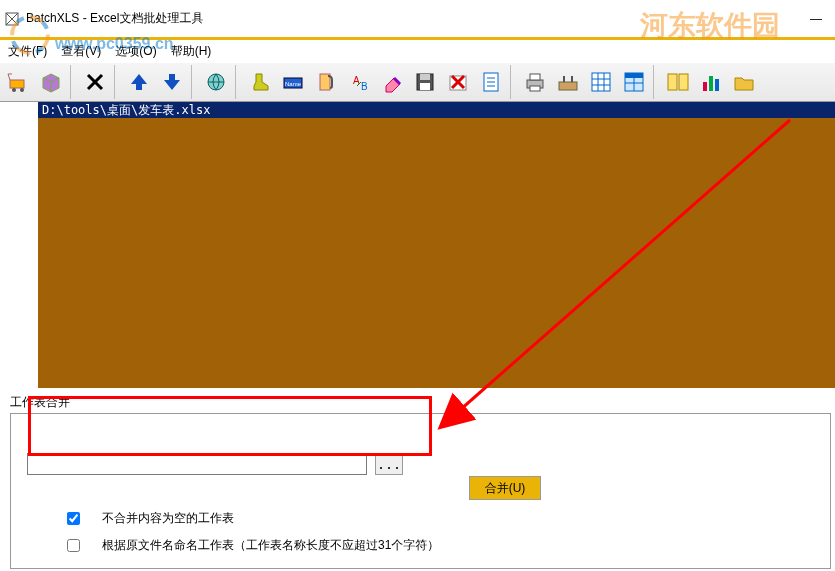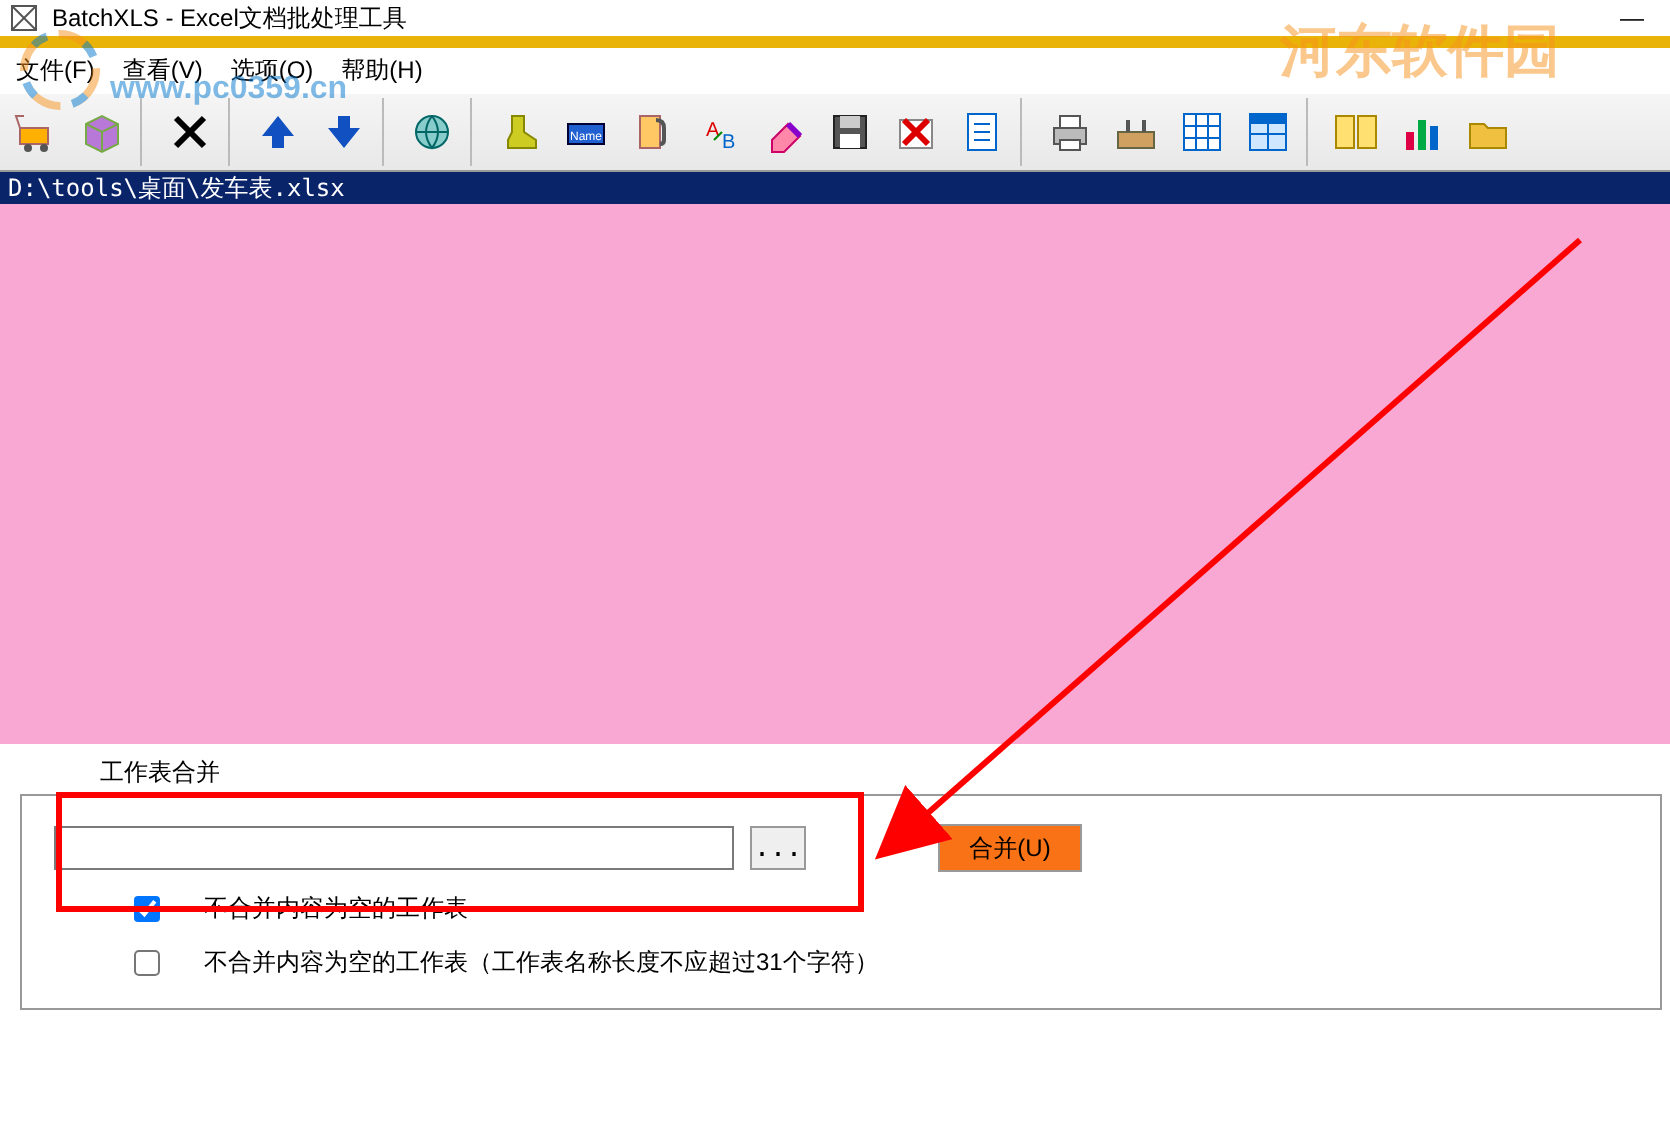--- a/index.html
+++ b/index.html
@@ -1,35 +1,35 @@
 <!DOCTYPE html>
 <html><head>
 <meta charset="utf-8">
 <style>
 * { margin: 0; padding: 0; box-sizing: border-box; }
 body { font-family: "Microsoft YaHei", SimSun, Arial, sans-serif; font-size: 12px; background: #fff; width: 835px; height: 571px; overflow: hidden; position: relative; }
-.titlebar { height: 24px; display: flex; align-items: center; padding: 0 4px; border-bottom: 6px solid #eab308; }
+.titlebar { height: 40px; display: flex; align-items: center; padding: 0 4px; border-bottom: 3px solid #eab308; }
 .titlebar .app-icon { width: 16px; height: 16px; margin-right: 6px; display: inline-flex; align-items: center; justify-content: center; }
 .title-text { flex: 1; font-size: 12px; color: #000; }
 .win-controls { display: flex; gap: 2px; }
 .win-btn { width: 30px; height: 20px; display: inline-flex; align-items: center; justify-content: center; cursor: pointer; }
 .menubar { height: 22px; display: flex; align-items: center; padding: 0 4px; gap: 6px; text-align: center; }
 .menu-item { padding: 2px 4px; cursor: pointer; font-size: 12px; }
 .toolbar { height: 40px; background: linear-gradient(#f5f5f5, #e8e8e8); border-top: 1px solid #fff; border-bottom: 1px solid #999; display: flex; align-items: center; padding: 2px; gap: 1px; overflow: hidden; }
 .tool-btn { width: 32px; height: 34px; border: 1px solid transparent; display: inline-flex; align-items: center; justify-content: center; cursor: pointer; }
 .tool-sep { width: 6px; height: 34px; border-left: 1px solid #bbb; margin: 0 2px; }
-.file-list { height: 286px; overflow: auto; background: #f9a8d4; }
+.file-list { height: 286px; overflow: auto; background: #a16207; margin-left: 38px; }
 .file-row { height: 16px; line-height: 16px; padding-left: 4px; font-family: SimSun, monospace; font-size: 12px; white-space: nowrap; }
 .file-row.selected { background: #0a246a; color: #fff; }
-.panel-label { padding: 6px 10px 2px; font-size: 12px; margin-left: 40px; }
+.panel-label { padding: 6px 10px 2px; font-size: 12px; }
 .merge-panel { border: 1px solid #999; margin: 0 4px 0 10px; padding: 8px 16px 14px 16px; position: relative; }
 .merge-row { display: flex; align-items: center; gap: 8px; margin-top: 6px; }
 .text-input { width: 340px; height: 22px; border: 1px solid #7a7a7a; padding: 0 4px; font-family: SimSun, monospace; }
 .browse-btn { width: 28px; height: 22px; border: 1px solid #999; background: #efefef; cursor: pointer; font-family: monospace; }
-.action-btn { width: 72px; height: 24px; border: 1px solid #999; background: #f97316; cursor: pointer; font-size: 12px; }
+.action-btn { width: 72px; height: 24px; border: 1px solid #999; background: #eab308; cursor: pointer; font-size: 12px; margin-top: 48px; }
 .chk-row { display: flex; align-items: center; gap: 22px; margin-top: 10px; padding-left: 40px; font-size: 12px; }
 .chk { width: 13px; height: 13px; }
 .annot-box { position: absolute; border: 3px solid #f00; pointer-events: none; }
 .annot-arrow { position: absolute; pointer-events: none; }
 .watermark { position: absolute; top: 5px; left: 0; width: 835px; height: 60px; pointer-events: none; opacity: 0.5; }
 svg { display: block; }
 </style>
 </head>
 <body>
 
@@ -210,21 +210,21 @@
     <button class="browse-btn">...</button>
     <span style="width:50px"></span>
     <button class="action-btn">合并(U)</button>
   </div>
   <div class="chk-row">
     <input type="checkbox" class="chk" checked="" style="">
     <span>不合并内容为空的工作表</span>
   </div>
   <div class="chk-row">
     <input type="checkbox" class="chk" style="">
-    <span>不合并内容为空的工作表（工作表名称长度不应超过31个字符）</span>
+    <span>根据原文件名命名工作表（工作表名称长度不应超过31个字符）</span>
   </div>
 </div>
 
 <div class="annot-box" style="left:28px; top:396px; width:404px; height:60px;"></div>
 
 <svg class="annot-arrow" style="left:430px; top:110px; width:380px; height:320px;">
   <defs>
     <marker id="ah" markerWidth="14" markerHeight="14" refX="2" refY="6" orient="auto">
       <path d="M0 0 L12 6 L0 12 Z" fill="#f00"></path>
     </marker>

